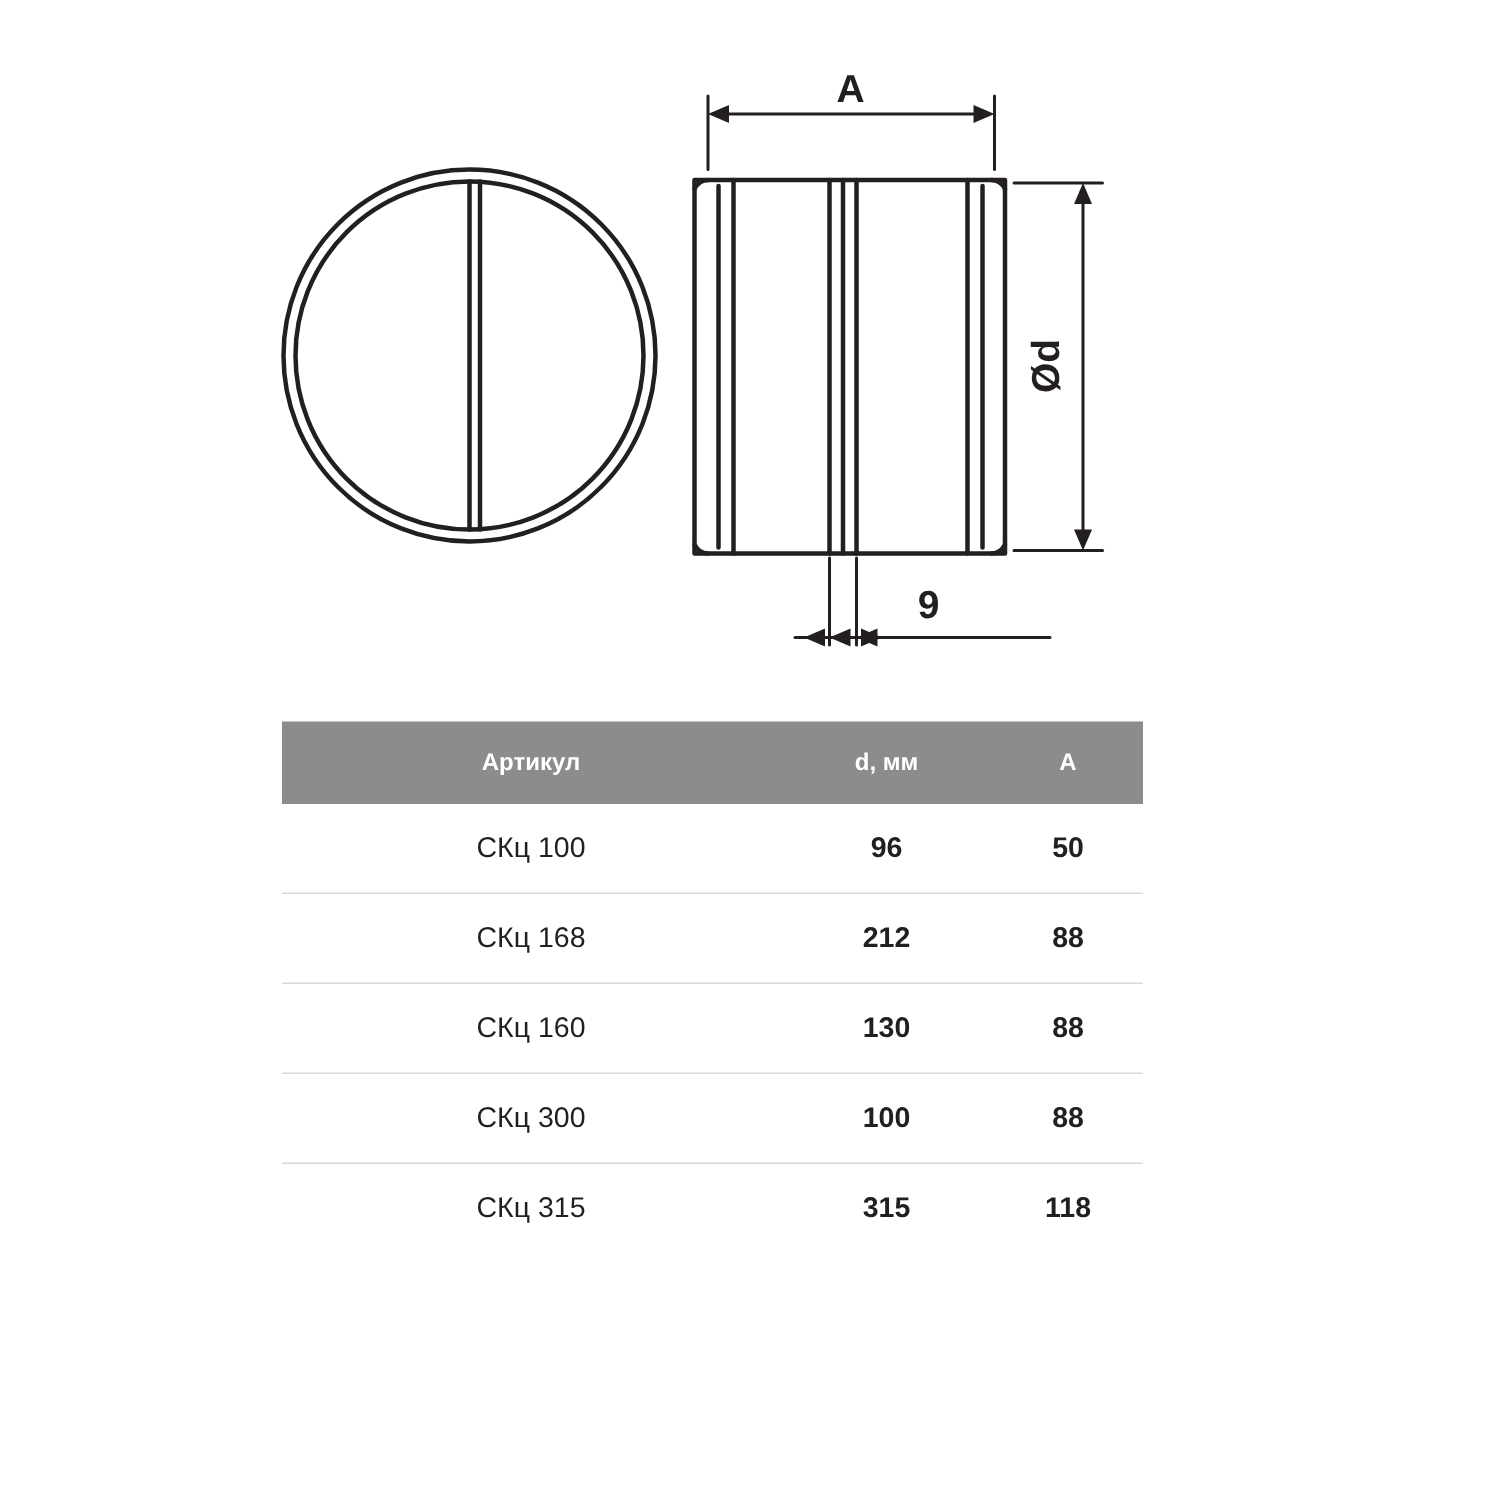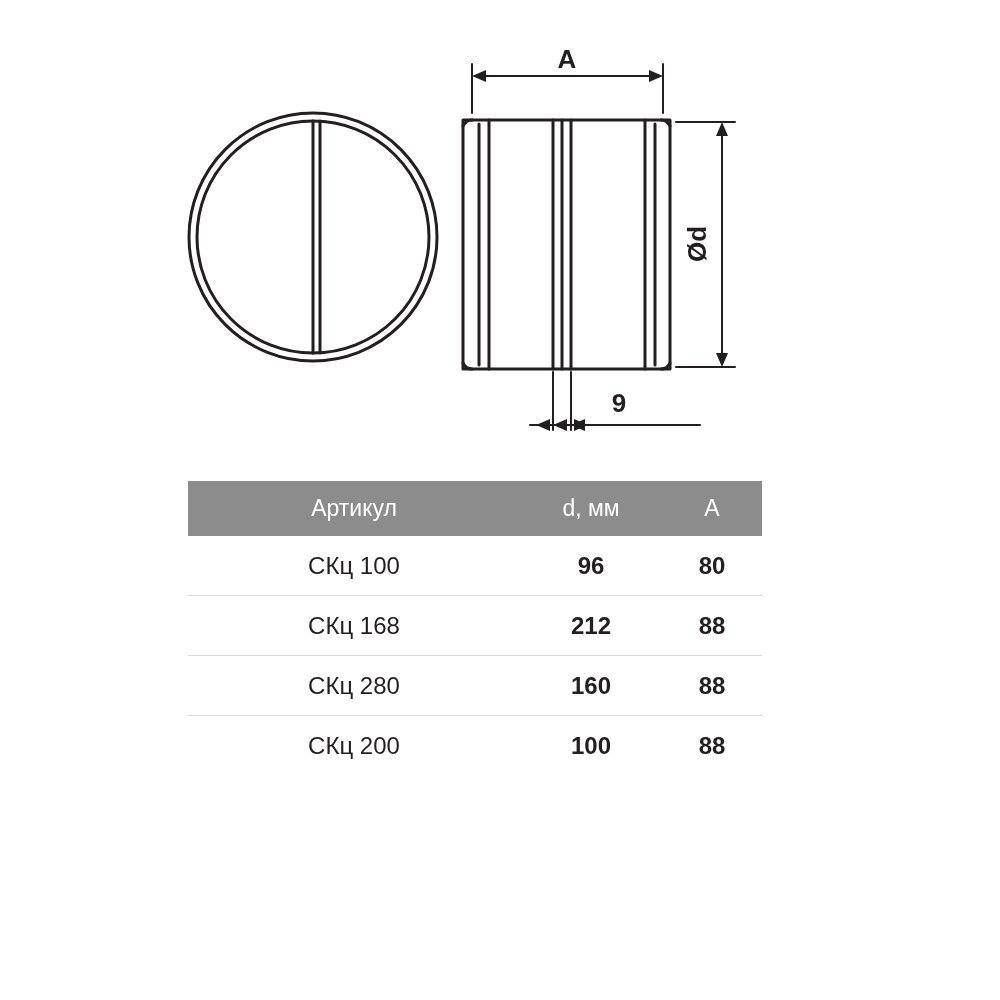--- a/index.html
+++ b/index.html
@@ -49,32 +49,32 @@
     width: 568px;
   }
   table.spec {
     border-collapse: collapse;
     width: 568px;
     table-layout: fixed;
   }
   table.spec thead th {
     background: #8c8c8c;
     color: #ffffff;
-    font-size: 23px;
-    font-weight: normal;
+    font-size: 16px;
+    font-weight: bold;
     height: 53px;
     text-align: center;
     vertical-align: middle;
     border: none;
   }
   table.spec tbody td {
     height: 57px;
     text-align: center;
     vertical-align: middle;
-    font-size: 24px;
+    font-size: 19px;
     color: #231f20;
     border-bottom: 1px solid #d9d9d9;
   }
   table.spec tbody tr:last-child td {
     border-bottom: none;
   }
   td.col-art {
     font-weight: normal;
     color: #3a3a3a;
   }
@@ -165,34 +165,39 @@
         <tr>
           <th class="c1">Артикул</th>
           <th class="c2">d, мм</th>
           <th class="c3">A</th>
         </tr>
       </thead>
       <tbody>
         <tr>
           <td class="col-art">СКц 100</td>
           <td class="col-num">96</td>
-          <td class="col-num">80</td>
+          <td class="col-num">50</td>
         </tr>
         <tr>
           <td class="col-art">СКц 168</td>
           <td class="col-num">212</td>
           <td class="col-num">88</td>
         </tr>
         <tr>
-          <td class="col-art">СКц 280</td>
-          <td class="col-num">160</td>
+          <td class="col-art">СКц 160</td>
+          <td class="col-num">130</td>
           <td class="col-num">88</td>
         </tr>
         <tr>
-          <td class="col-art">СКц 200</td>
+          <td class="col-art">СКц 300</td>
           <td class="col-num">100</td>
           <td class="col-num">88</td>
+        </tr>
+        <tr>
+          <td class="col-art">СКц 315</td>
+          <td class="col-num">315</td>
+          <td class="col-num">118</td>
         </tr>
       </tbody>
     </table>
   </div>
 
 </div>
 
 </body></html>

